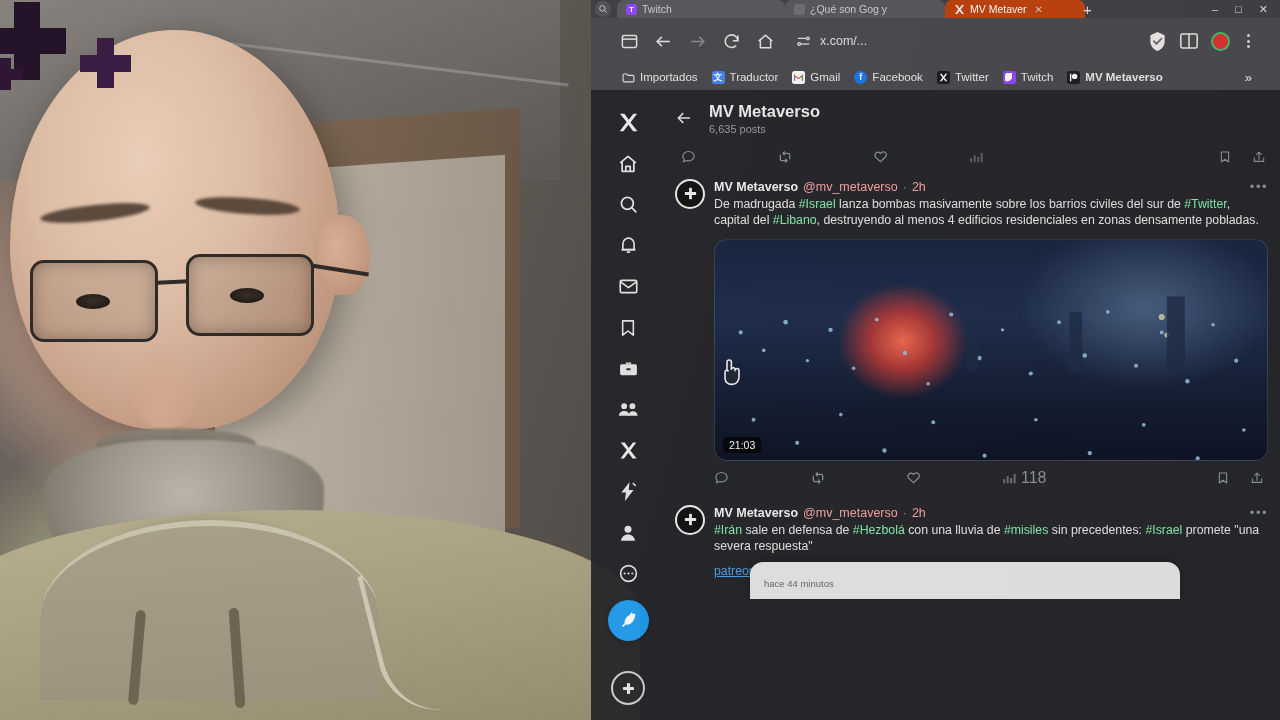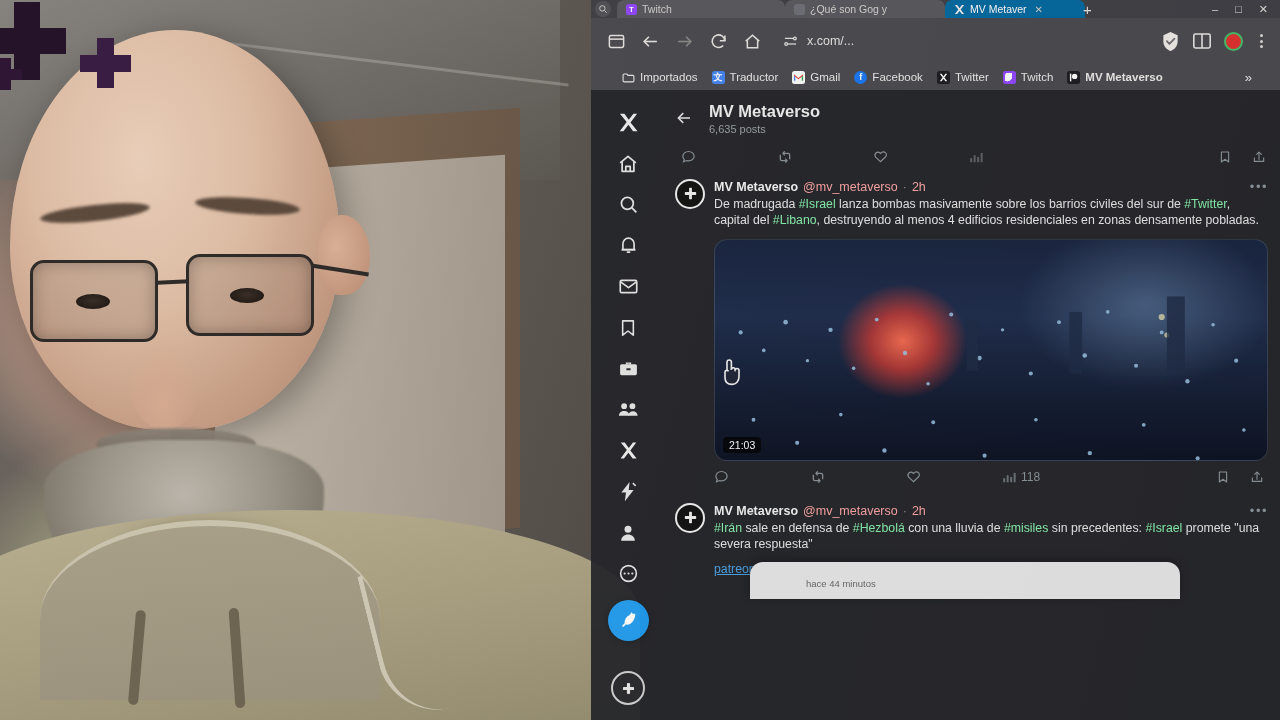--- a/index.html
+++ b/index.html
@@ -181,21 +181,21 @@
     position: absolute; left: 0; top: 0; width: 689px; height: 18px;
     background: #3f3f45; display: flex; align-items: flex-end;
     overflow: hidden;
   }
   .tab {
     height: 18px; display: flex; align-items: center; gap: 5px;
     padding: 0 9px; font-size: 10.5px; color: #d6d3d0;
     border-radius: 7px 7px 0 0; white-space: nowrap;
   }
   .tab.inactive { background: #58585e; }
-  .tab.active { background: #0369a1; color: #fff; }
+  .tab.active { background: #c2410c; color: #fff; }
   .tab-fav {
     width: 11px; height: 11px; border-radius: 2.5px; flex: 0 0 auto;
     display:flex; align-items:center; justify-content:center;
     font-size: 8px; color:#fff; font-weight:bold;
   }
   .tab-x { font-size: 10px; color: #cfcbc8; margin-left: 3px; }
   .winctrl {
     position: absolute; right: 4px; top: 0; height: 18px;
     display: flex; align-items: center; gap: 17px; padding-right: 8px;
     color: #e2dedb; font-size: 11px;
@@ -204,21 +204,21 @@
     position: absolute; left: 492px; top: 0; height: 18px; display:flex;
     align-items:center; color:#e6e2df; font-size: 15px; font-weight: 300;
   }
   .search-circle {
     position:absolute; left:4px; top:1px; width:16px;height:16px;border-radius:50%;
     background: rgba(255,255,255,.10); display:flex;align-items:center;justify-content:center;
   }
 
   .navbar {
     position: absolute; left: 0; top: 18px; width: 689px; height: 46px;
-    display: flex; align-items: center; gap: 0; padding: 0 8px;
+    display: flex; align-items: center; gap: 0; padding: 0 21px;
   }
   .navbtn {
     width: 34px; height: 34px; display: flex; align-items: center; justify-content: center;
     color: #e9e6e3; flex: 0 0 auto;
   }
   .navbtn.dim { color: #8e8b89; }
   .urlbar {
     flex: 1; height: 28px; display: flex; align-items: center; gap: 9px;
     padding: 0 8px; margin-left: 6px; color: #e6e3e0; font-size: 12.5px;
   }
@@ -271,21 +271,21 @@
   .xmain { flex: 1; min-width: 0; position: relative; }
   .xheader { display: flex; align-items: center; gap: 16px; padding: 12px 0 6px 10px; }
   .back-arrow { color: #e9e9e9; display:flex;align-items:center; }
   .xtitle { font-size: 16.5px; font-weight: bold; color: #f2f2f2; line-height: 1.15; }
   .xsub { font-size: 11px; color: #9aa0a6; margin-top: 2px; }
 
   .action-row {
     display: flex; align-items: center; padding: 8px 14px 8px 16px;
     color: #8b949c;
   }
-  .act { display: flex; align-items: center; gap: 5px; font-size: 12px; }
+  .act { display: flex; align-items: center; gap: 5px; font-size: 16px; }
   .act.f1 { flex: 0 0 96px; }
   .act.f2 { flex: 0 0 96px; }
   .act.f3 { flex: 0 0 96px; }
   .act.f4 { flex: 1; }
   .act-right { display: flex; gap: 20px; }
 
   .tweet { padding: 6px 12px 2px 10px; display: flex; gap: 9px; }
   .avatar {
     width: 30px; height: 30px; border-radius: 50%; flex: 0 0 auto;
     background: #111; border: 2.5px solid #f2f2f2;
@@ -322,21 +322,21 @@
     z-index: 40; pointer-events: none;
   }
 
   .linkcard {
     position: absolute; left: 159px; top: 562px; width: 430px;
     background: #e9e9ea; border-radius: 13px 13px 0 0;
     padding: 11px 14px 10px 14px;
     box-shadow: 0 -2px 10px rgba(0,0,0,.3);
   }
   .lc-title { font-size: 12.6px; font-weight: bold; color: #1a1a1a; line-height: 1.3; }
-  .lc-sub { font-size: 9.5px; color: #6a6a6a; margin-top: 5px; margin-left: 42px; }
+  .lc-sub { font-size: 9.5px; color: #6a6a6a; margin-top: 5px; }
 
   svg { display: block; }
 </style>
 </head>
 <body>
 
 <div id="stage">
 
   <div class="webcam">
     <div class="wall-upper"></div>

